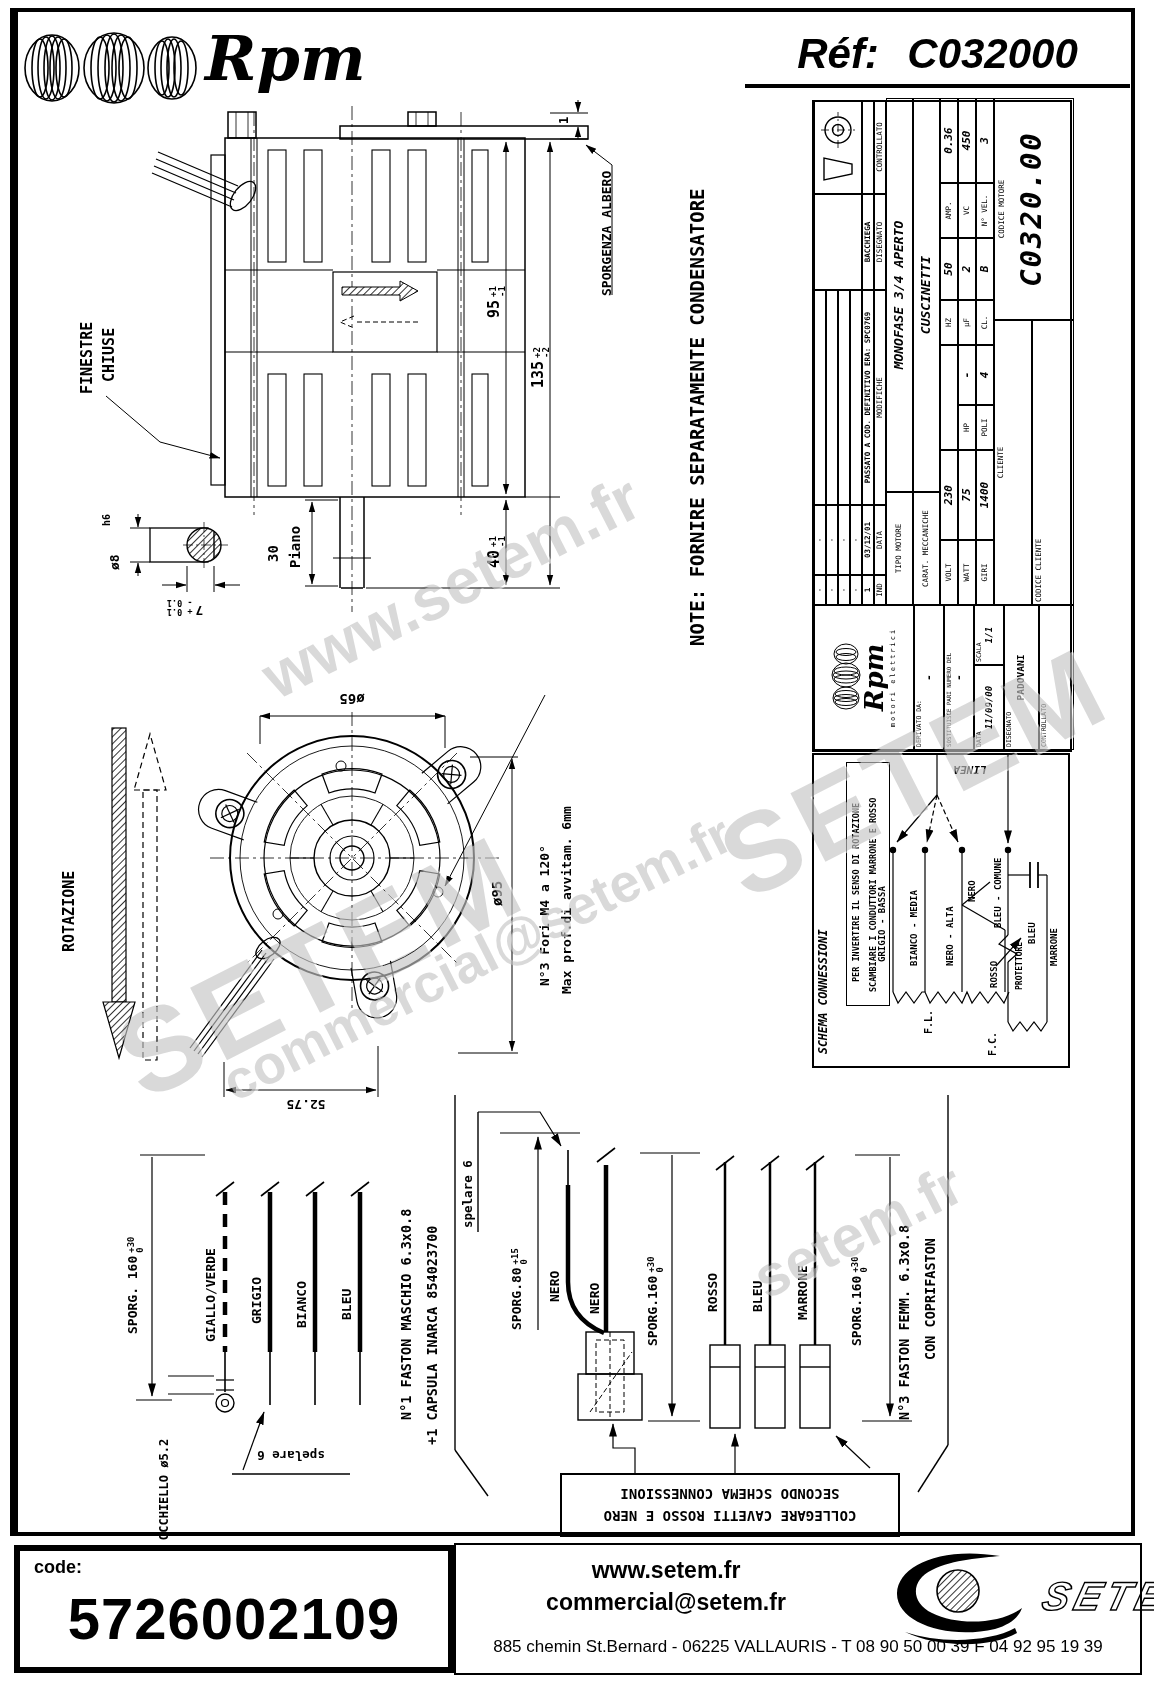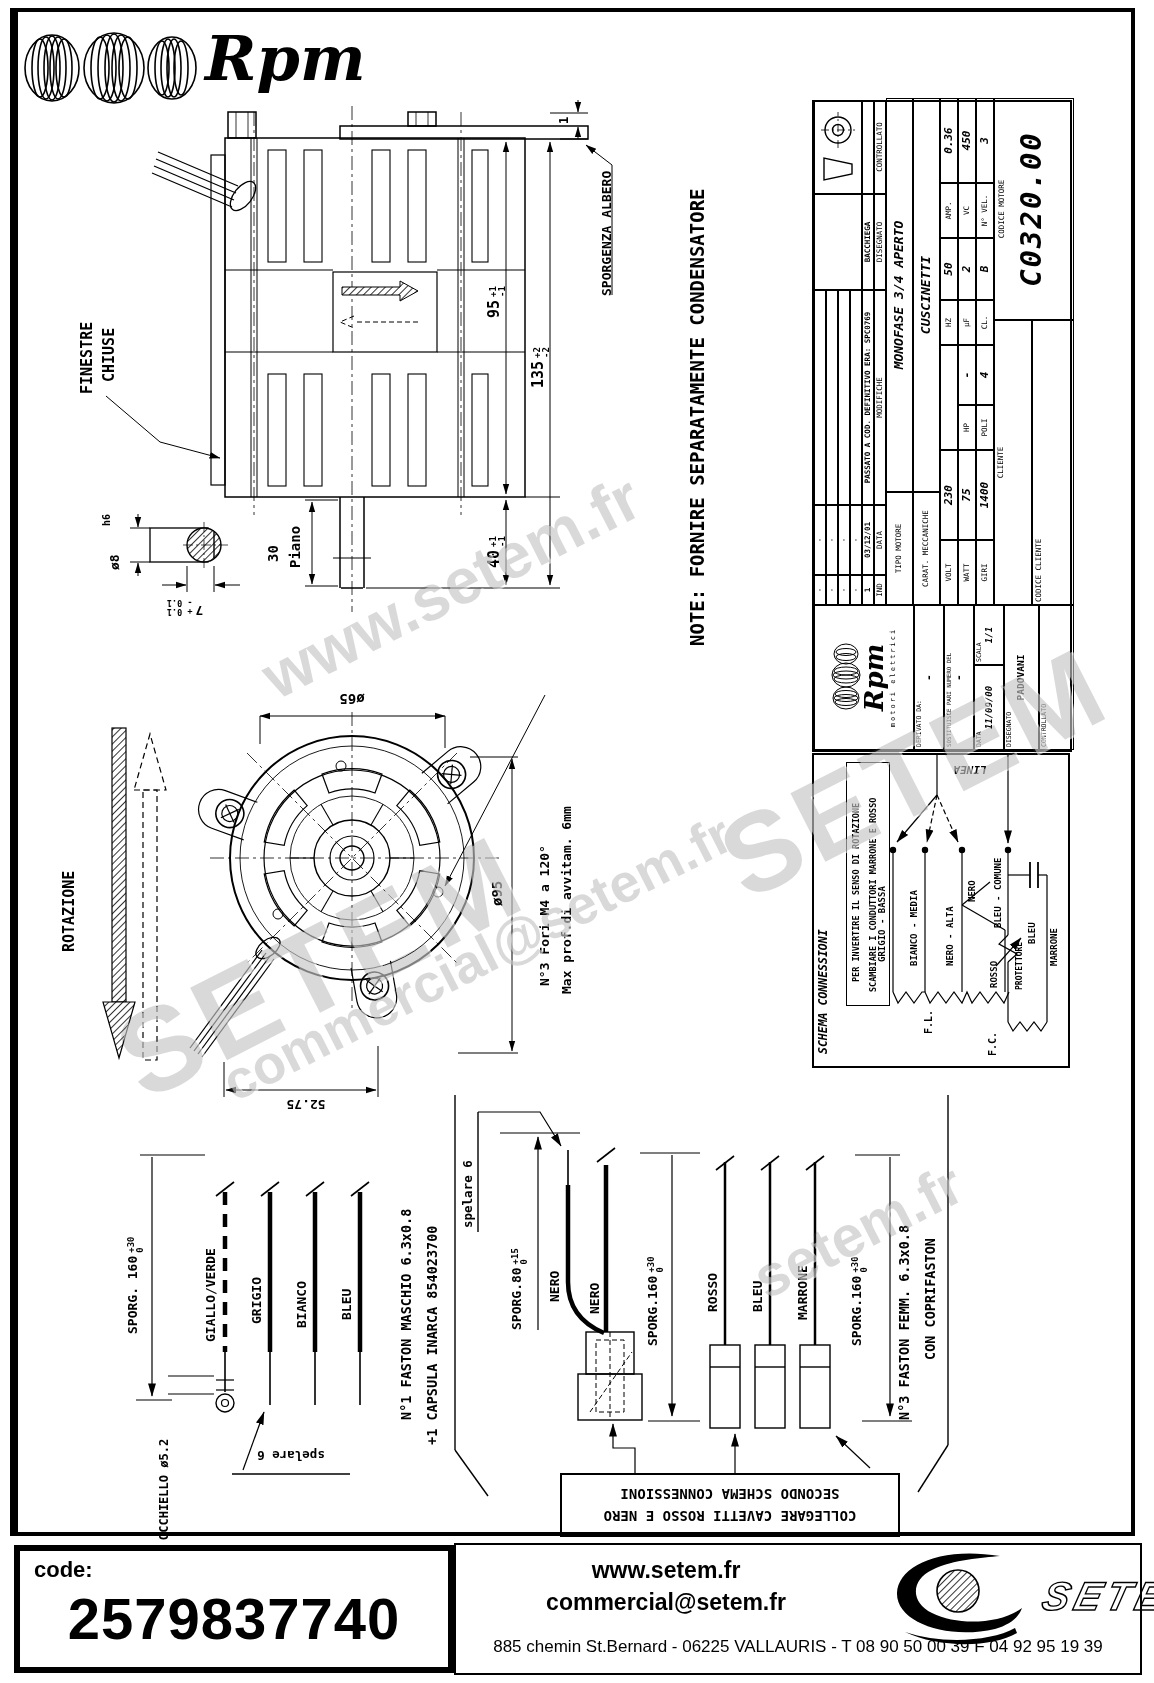--- a/index.html
+++ b/index.html
@@ -442,20 +442,24 @@
       <path d="M1000 1556 C 940 1546 898 1566 897 1593 C 896 1623 948 1640 995 1629 C 1010 1625 1019 1617 1022 1608 C 1000 1624 958 1626 932 1613 C 910 1602 911 1580 932 1570 C 954 1559 982 1558 1000 1556 Z" fill="#000"></path>
       <circle cx="958" cy="1591" r="21" fill="url(#hatchS)" stroke="#000" stroke-width="1.6"></circle>
       <path d="M905 1632 C 940 1644 990 1642 1015 1628 L 1017 1633 C 992 1648 938 1648 905 1632 Z" fill="#000"></path>
       <g transform="translate(1040,1610) skewX(-14)">
         <text x="0" y="0" font-family="Liberation Sans, sans-serif" font-size="40" font-weight="bold" font-style="italic" fill="#fff" stroke="#000" stroke-width="1.4" letter-spacing="5">SETEM</text>
       </g>
     </g>
   </svg>
 
   <div class="txt" style="left:205px;top:22px;font-family:'DejaVu Serif',serif;font-style:italic;font-weight:bold;font-size:62px;">Rpm</div>
+  <div class="txt" style="left:745px;top:30px;width:385px;border-bottom:4px solid #000;padding-bottom:6px;text-align:center;">
+    <span style="font-size:42px;font-weight:bold;font-style:italic;">Réf:</span>
+    <span style="font-size:42px;font-weight:bold;font-style:italic;margin-left:24px;">C032000</span>
+  </div>
 
   <div class="vt b" style="left:80px;top:394px;font-size:15px;">FINESTRE</div>
   <div class="vt b" style="left:102px;top:382px;font-size:15px;">CHIUSE</div>
   <div class="vt" style="left:486px;top:318px;">
     <span class="dim">95</span><span class="dimtol">
         <span>+1</span>
         <span>-1</span>
       </span>
   </div>
   <div class="vt" style="left:530px;top:388px;">
@@ -703,22 +707,22 @@
     <div>SECONDO SCHEMA CONNESSIONI</div>
   </div>
 
   <div class="wm" style="left:250px;top:648px;font-size:64px;transform:rotate(-27deg);">www.setem.fr</div>
   <div class="wm" style="left:95px;top:1005px;font-size:118px;transform:rotate(-27deg);letter-spacing:6px;">SETEM</div>
   <div class="wm" style="left:212px;top:1058px;font-size:54px;transform:rotate(-27deg);">commercial@setem.fr</div>
   <div class="wm" style="left:700px;top:810px;font-size:112px;transform:rotate(-27deg);letter-spacing:6px;">SETEM</div>
   <div class="wm" style="left:742px;top:1252px;font-size:58px;transform:rotate(-27deg);">setem.fr</div>
 
   <div class="codebox">
-    <div style="position:absolute;left:14px;top:6px;font-size:22px;font-weight:bold;">code:</div>
-    <div style="position:absolute;left:0;top:34px;width:100%;text-align:center;font-size:58px;font-weight:bold;letter-spacing:1px;">2579837740</div>
+    <div style="position:absolute;left:14px;top:6px;font-size:18px;font-weight:bold;">code:</div>
+    <div style="position:absolute;left:0;top:34px;width:100%;text-align:center;font-size:58px;font-weight:bold;letter-spacing:1px;">5726002109</div>
   </div>
   <div class="rfooter">
     <div style="position:absolute;left:60px;top:12px;width:300px;text-align:center;font-size:23px;font-weight:bold;">www.setem.fr</div>
     <div style="position:absolute;left:30px;top:44px;width:360px;text-align:center;font-size:23px;font-weight:bold;">commercial@setem.fr</div>
     <div style="position:absolute;left:0;top:92px;width:100%;text-align:center;font-size:17px;">885 chemin St.Bernard  -  06225 VALLAURIS  -  T 08 90 50 00 39   F 04 92 95 19 39</div>
   </div>
 
 </div>
 
 </body></html>

